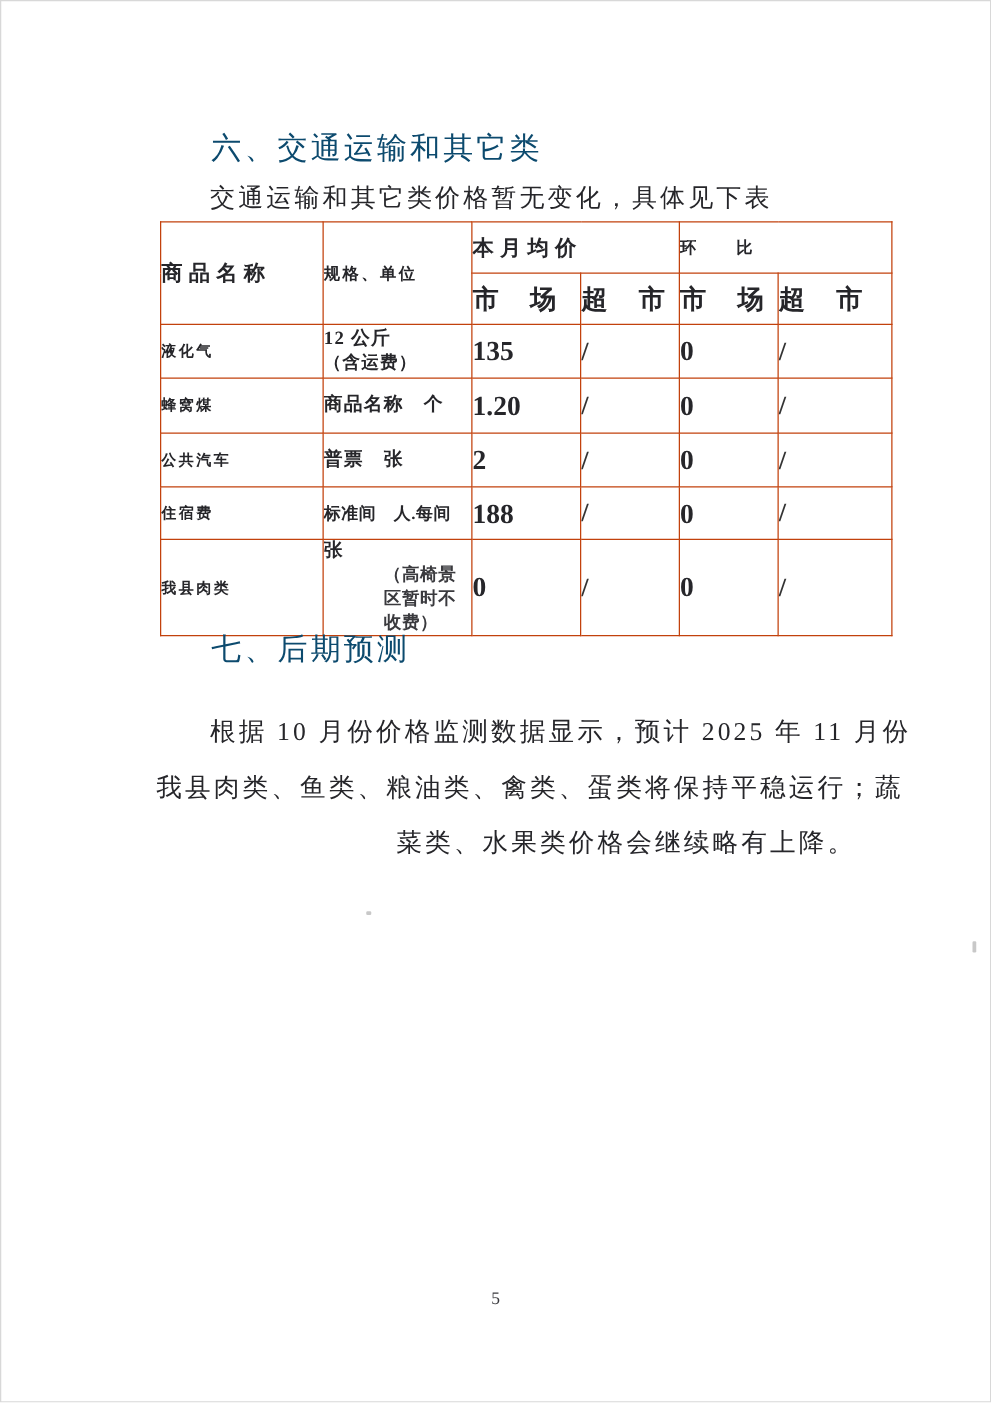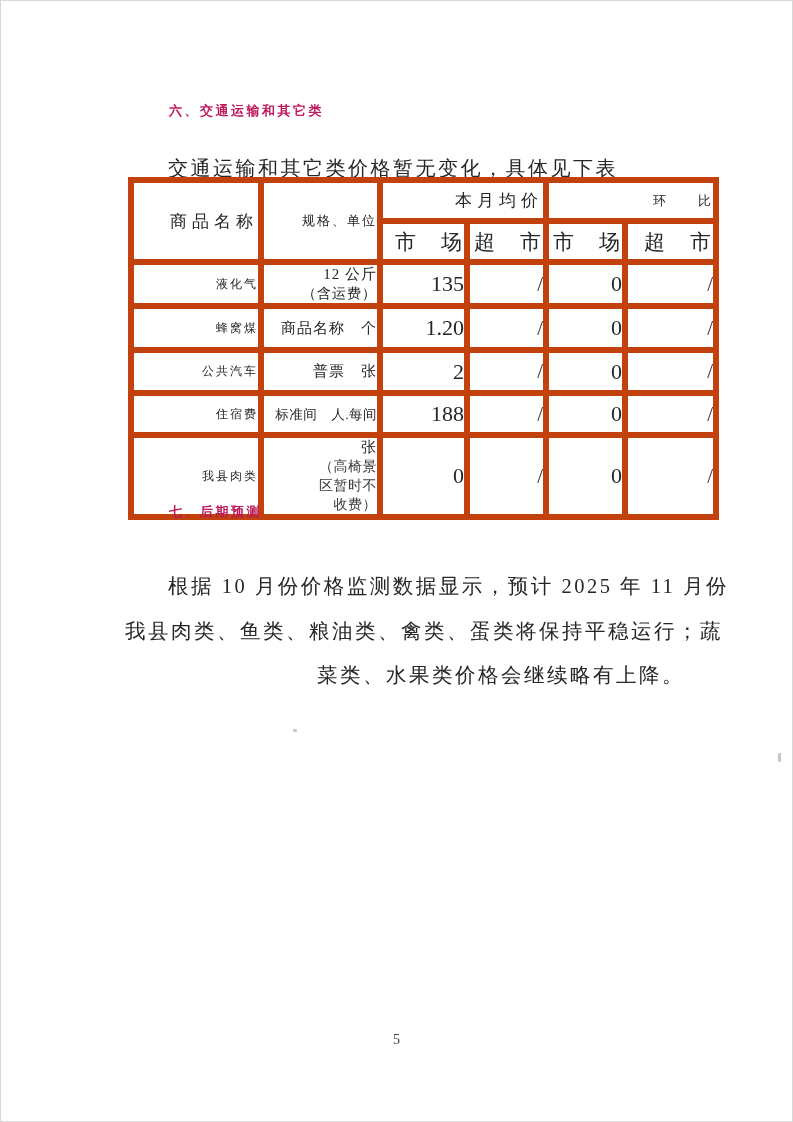--- a/index.html
+++ b/index.html
@@ -8,44 +8,44 @@
     width:793px;height:1122px;
     background:#ffffff;
     border:1px solid #d8d8d8;
     box-sizing:border-box;
     font-family:"Liberation Serif","DejaVu Serif",serif;
     color:#26262a;
     overflow:hidden;
   }
   .abs{position:absolute;}
   .sec-heading{
-    font-size:13px;
-    font-weight:700;
+    font-size:24px;
+    font-weight:400;
     letter-spacing:2.5px;
-    color:#be185d;
+    color:#0c4a6e;
     white-space:nowrap;
   }
   .intro-line{
     font-size:20px;
     letter-spacing:2.5px;
     white-space:nowrap;
   }
   
   table.price{
     border-collapse:collapse;
     table-layout:fixed;
     width:585px;
     color:#26262a;
   }
   table.price td,table.price th{
-    border:6px solid #c2410c;
-    text-align:right;
+    border:1px solid #c2410c;
+    text-align:left;
     vertical-align:middle;
     padding:0;
-    font-weight:normal;
+    font-weight:bold;
     overflow:hidden;
   }
   .th-cn{font-size:17px;letter-spacing:5px;}
   .th-cn2{font-size:13px;letter-spacing:2px;}
   .th-sub{font-size:21px;letter-spacing:2px;}
   .cell-prod{font-size:12px;letter-spacing:2px;}
   .cell-spec{font-size:15px;letter-spacing:1px;line-height:19px;}
   .cell-spec-small{font-size:13.5px;letter-spacing:0.5px;}
   .spec-sub{display:block;font-size:14px;letter-spacing:1px;}
   .spec-tiny{display:block;font-size:14px;letter-spacing:0.5px;color:#3a3a3e;margin-left:48px;}
@@ -70,21 +70,21 @@
   }
   .artifact{background:#9a9a9a;opacity:0.55;border-radius:1px;}
 </style>
 </head>
 <body>
 
 <div id="page">
 
   <div class="abs sec-heading" style="left:168px;top:101px;">六、交通运输和其它类</div>
 
-  <div class="abs intro-line" style="left:167px;top:154px;">交通运输和其它类价格暂无变化，具体见下表</div>
+  <div class="abs intro-line" style="left:167px;top:144px;">交通运输和其它类价格暂无变化，具体见下表</div>
 
   <table class="price abs" style="left:127px;top:176px;">
     <colgroup>
       <col style="width:130px">
         <col style="width:119px">
         <col style="width:87px">
       <col style="width:79px">
         <col style="width:79px">
         <col style="width:91px">
     </colgroup>

